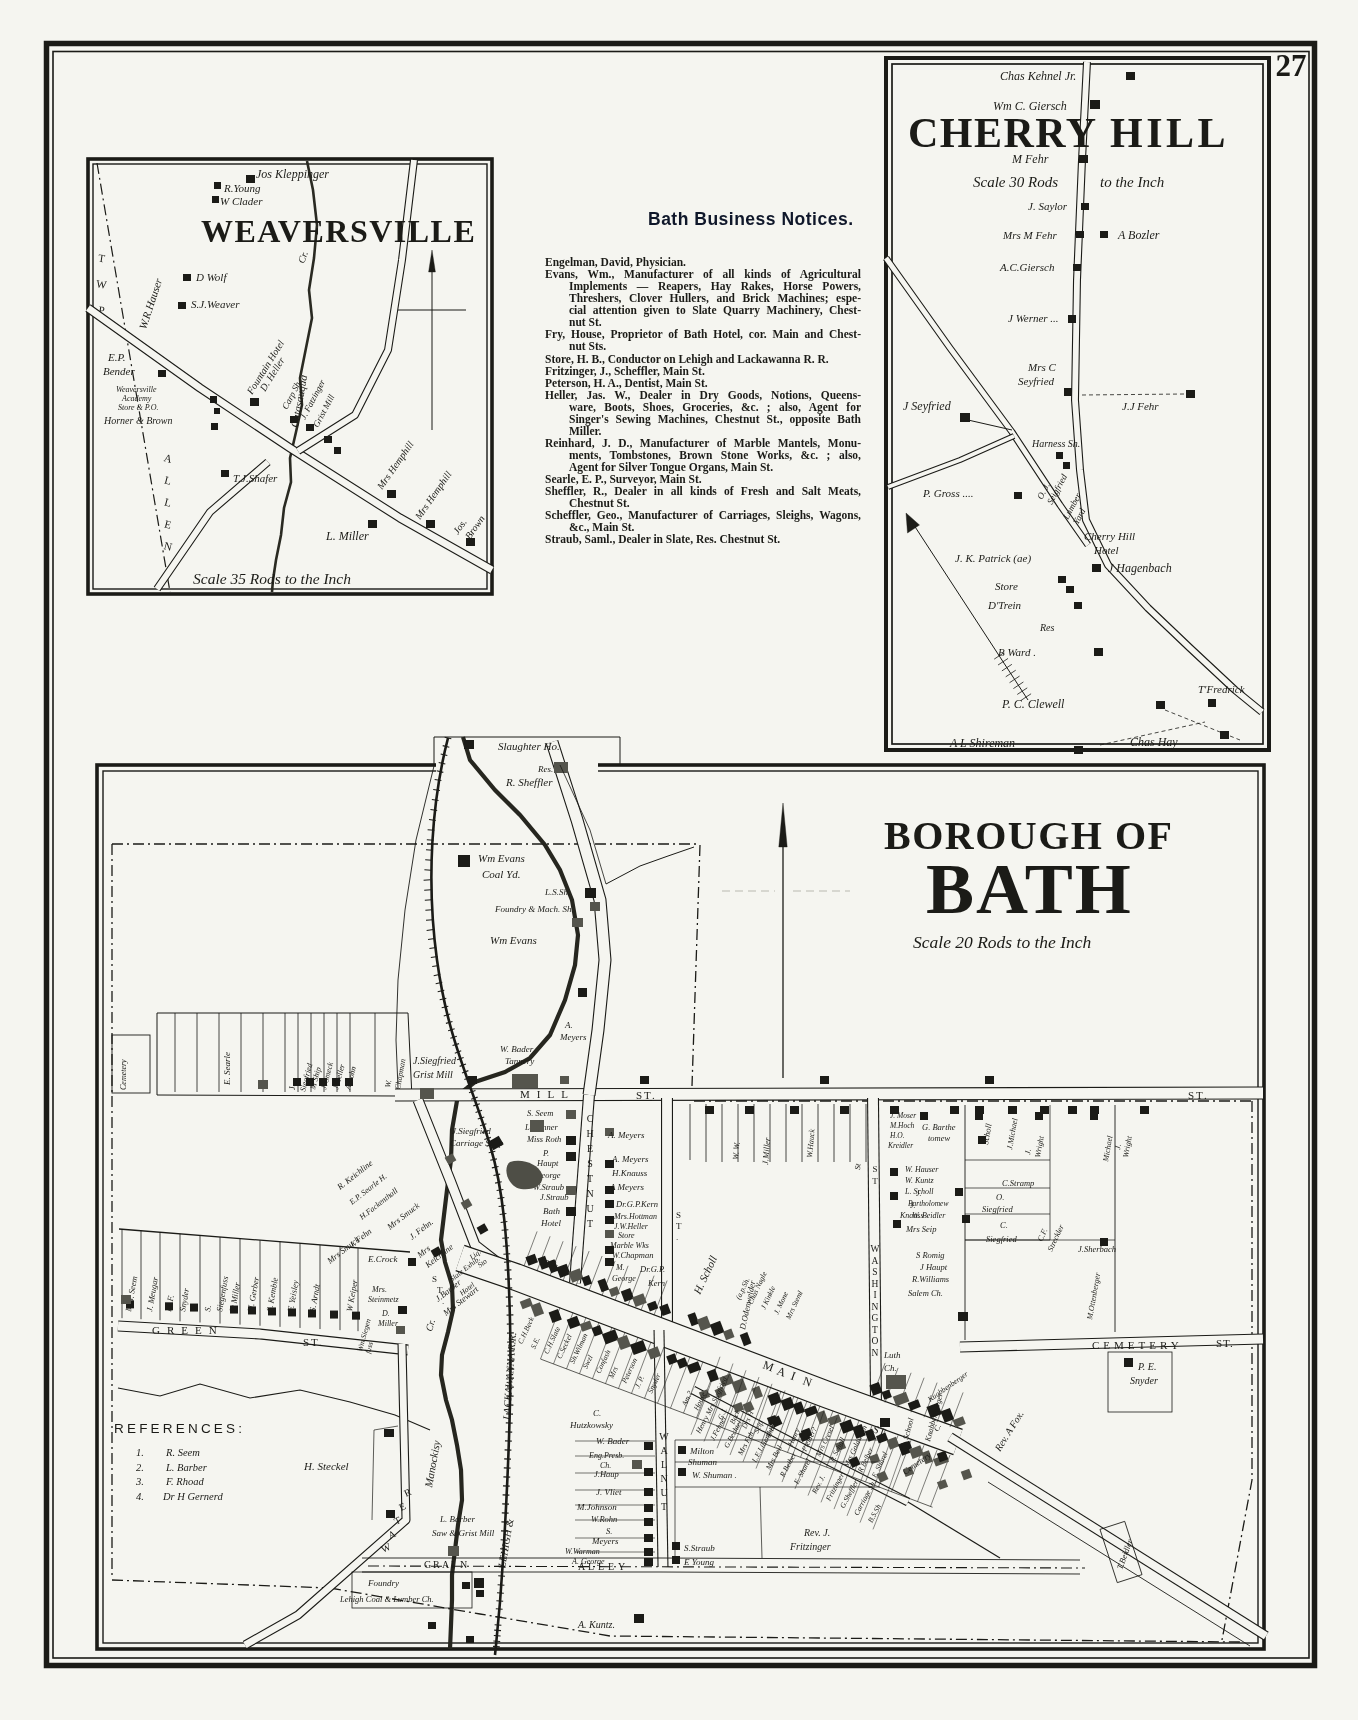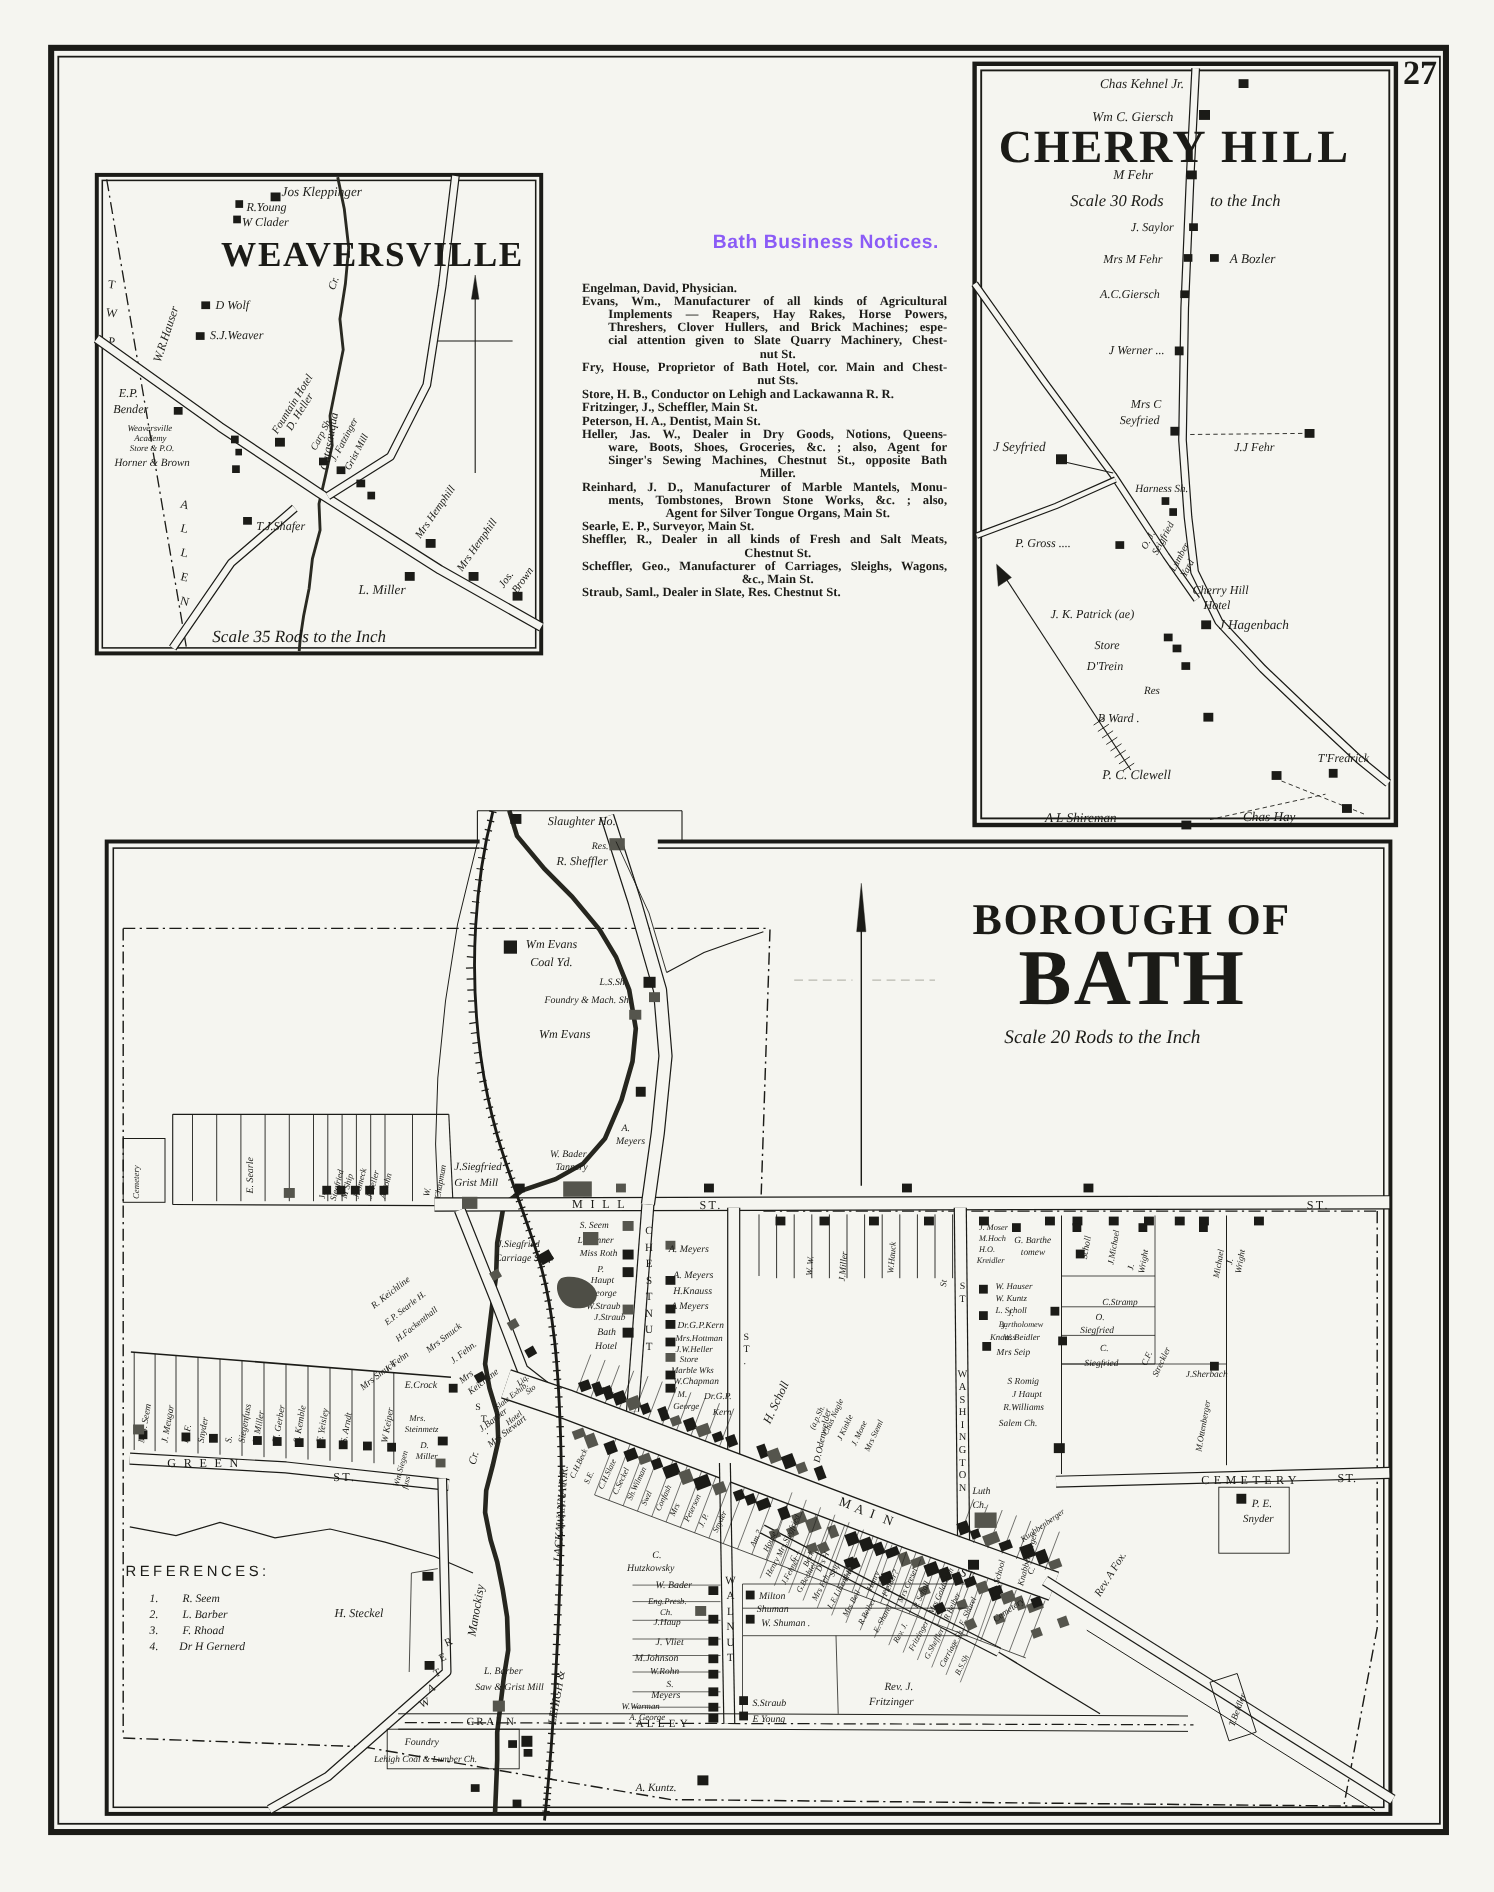--- a/index.html
+++ b/index.html
@@ -1,24 +1,24 @@
 <!DOCTYPE html>
 <html><head><meta charset="utf-8">
 <style>
 html,body{margin:0;padding:0;background:#f5f5f0;}
 #page{position:relative;width:1358px;height:1720px;background:#f5f5f0;overflow:hidden;}
 #page svg{position:absolute;left:0;top:0;}
 #bbn{position:absolute;left:529px;top:256px;width:332px;
  font-family:"Liberation Serif",serif;font-size:11.5px;line-height:12.07px;
  font-weight:bold;color:#1b1b17;white-space:nowrap;}
-#bbn .l{height:12.07px;overflow:visible;}
+#bbn .l{height:12.07px;overflow:visible;margin-left:16px;}
 #bbn .j{text-align:justify;text-align-last:justify;white-space:normal;}
-#bbn .i{padding-left:24px;text-align:center;}
+#bbn .i{padding-left:24px;}
 #bbnt{position:absolute;left:648px;top:209px;font-family:"Liberation Sans",sans-serif;
- font-size:17.5px;font-weight:bold;color:#8b5cf6;letter-spacing:0.5px;}
+ font-size:17.5px;font-weight:bold;color:#0f172a;letter-spacing:0.5px;}
 </style></head>
 <body>
 <div id="page">
 <svg width="1358" height="1720" viewBox="0 0 1358 1720">
 <rect x="0" y="0" width="1358" height="1720" fill="#f5f5f0"></rect>
 <rect x="46.5" y="43.5" width="1268" height="1622" fill="none" stroke="#1b1b17" stroke-width="5.5"></rect>
 <rect x="53" y="51.5" width="1256" height="1606.5" fill="none" stroke="#1b1b17" stroke-width="1.6"></rect>
 <text x="1291" y="76" text-anchor="middle" fill="#1b1b17" style="font-family:'Liberation Serif';font-size:31px;font-weight:bold;">27</text>
 <rect x="88" y="159" width="404" height="435" fill="none" stroke="#1b1b17" stroke-width="3.6"></rect>
 <rect x="93" y="164" width="394" height="425" fill="none" stroke="#1b1b17" stroke-width="1.4"></rect>

